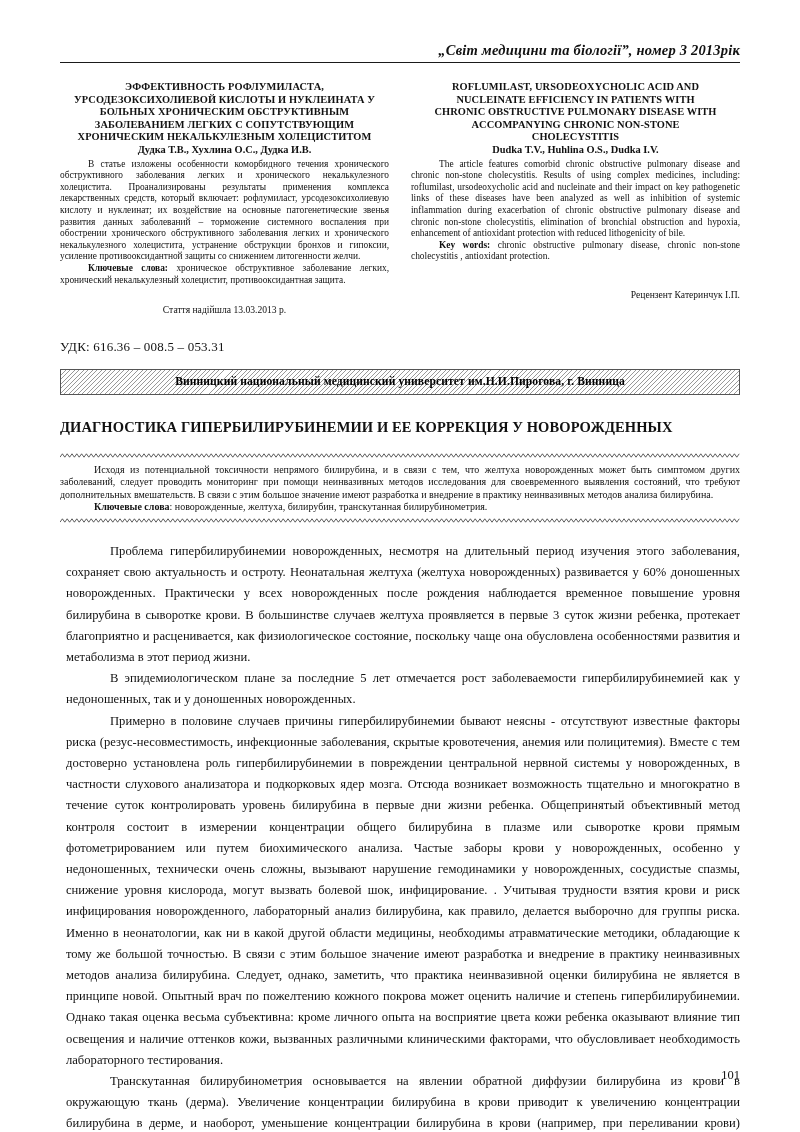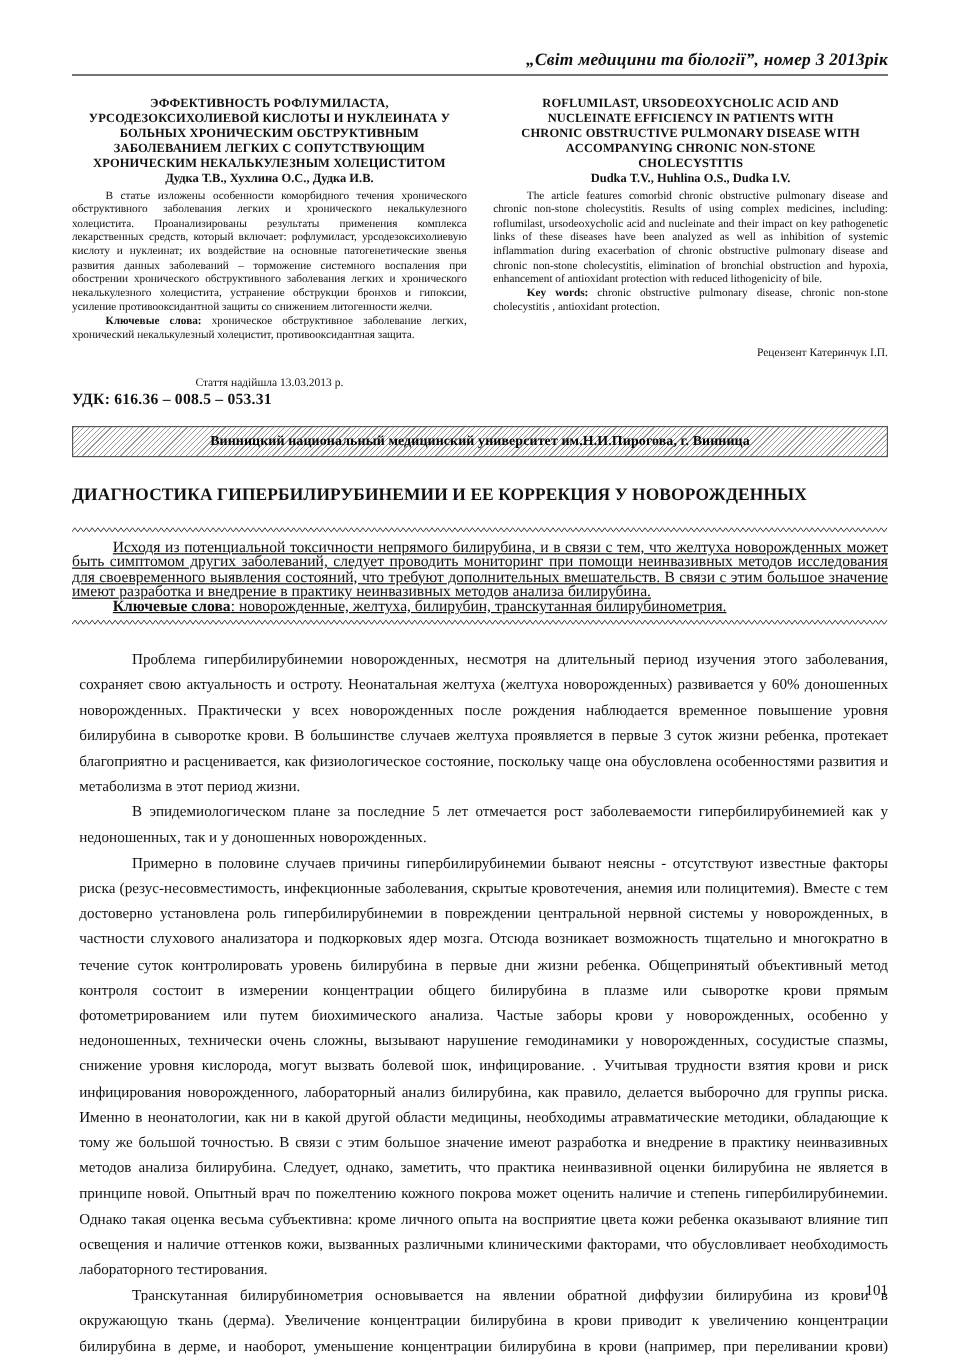--- a/index.html
+++ b/index.html
@@ -71,33 +71,34 @@
     text-indent: 28px;
     hyphens: none;
   }
   .abs-body p {
     margin: 0;
   }
   .abs-body .kw {
     font-weight: bold;
   }
   .sig-left {
-    margin-top: 28px;
+    margin-top: 18px;
     text-align: center;
     font-size: 9.6px;
   }
   .sig-right {
     margin-top: 26px;
     text-align: right;
     font-size: 9.6px;
   }
 
   
   .udc {
-    font-weight: bold;
+    margin-top: 24px;
+    font-weight: normal;
     font-size: 13px;
     letter-spacing: 0.2px;
   }
 
   
   .banner {
     margin-top: 14px;
     padding: 5px 4px 5px 4px;
     text-align: center;
     border: 1px solid #555;
@@ -138,25 +139,24 @@
     display: block;
     width: 100%;
     height: 5px;
     line-height: 0;
   }
   .zz svg { display: block; width: 100%; height: 5px; }
   .zz-inner {
     padding: 6px 0 5px 0;
   }
   .zz-body {
-    font-size: 13px;
+    font-size: 10px;
     line-height: 12.2px;
     text-align: justify;
     text-indent: 34px;
-    text-decoration: underline;
   }
   .zz-body p { margin: 0; }
   .zz-body .kw { font-weight: bold; }
 
   
   .body-text {
     margin-top: 12px;
     font-size: 12.6px;
     line-height: 21.2px;
     text-align: justify;

